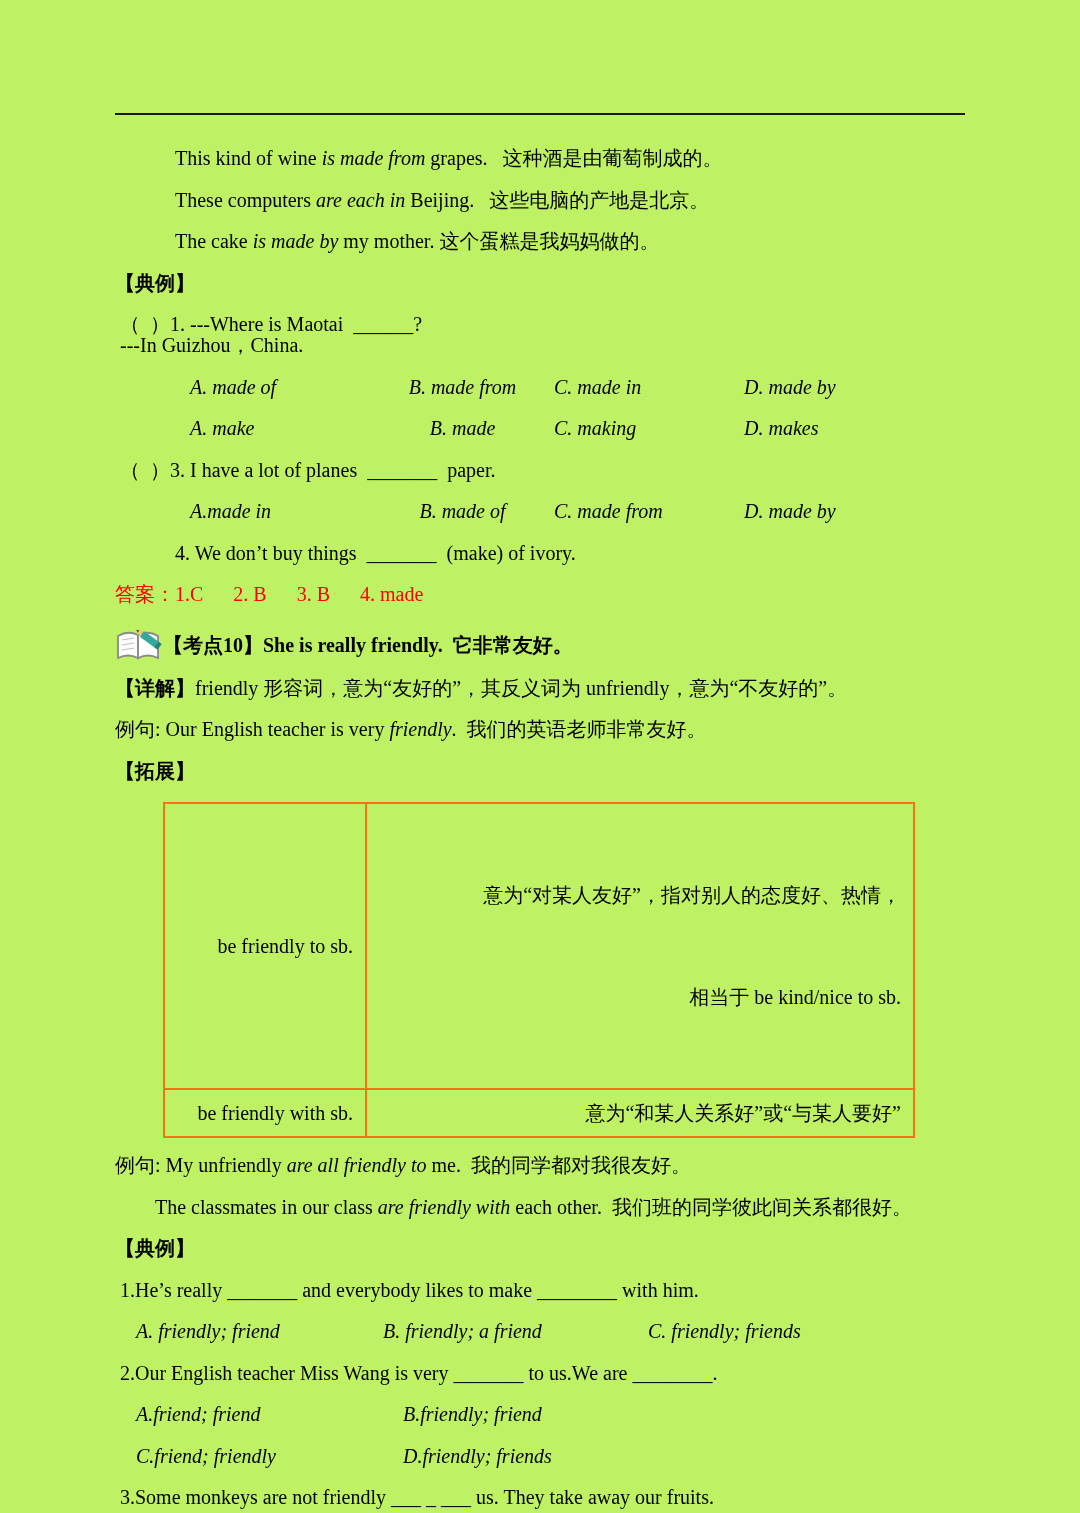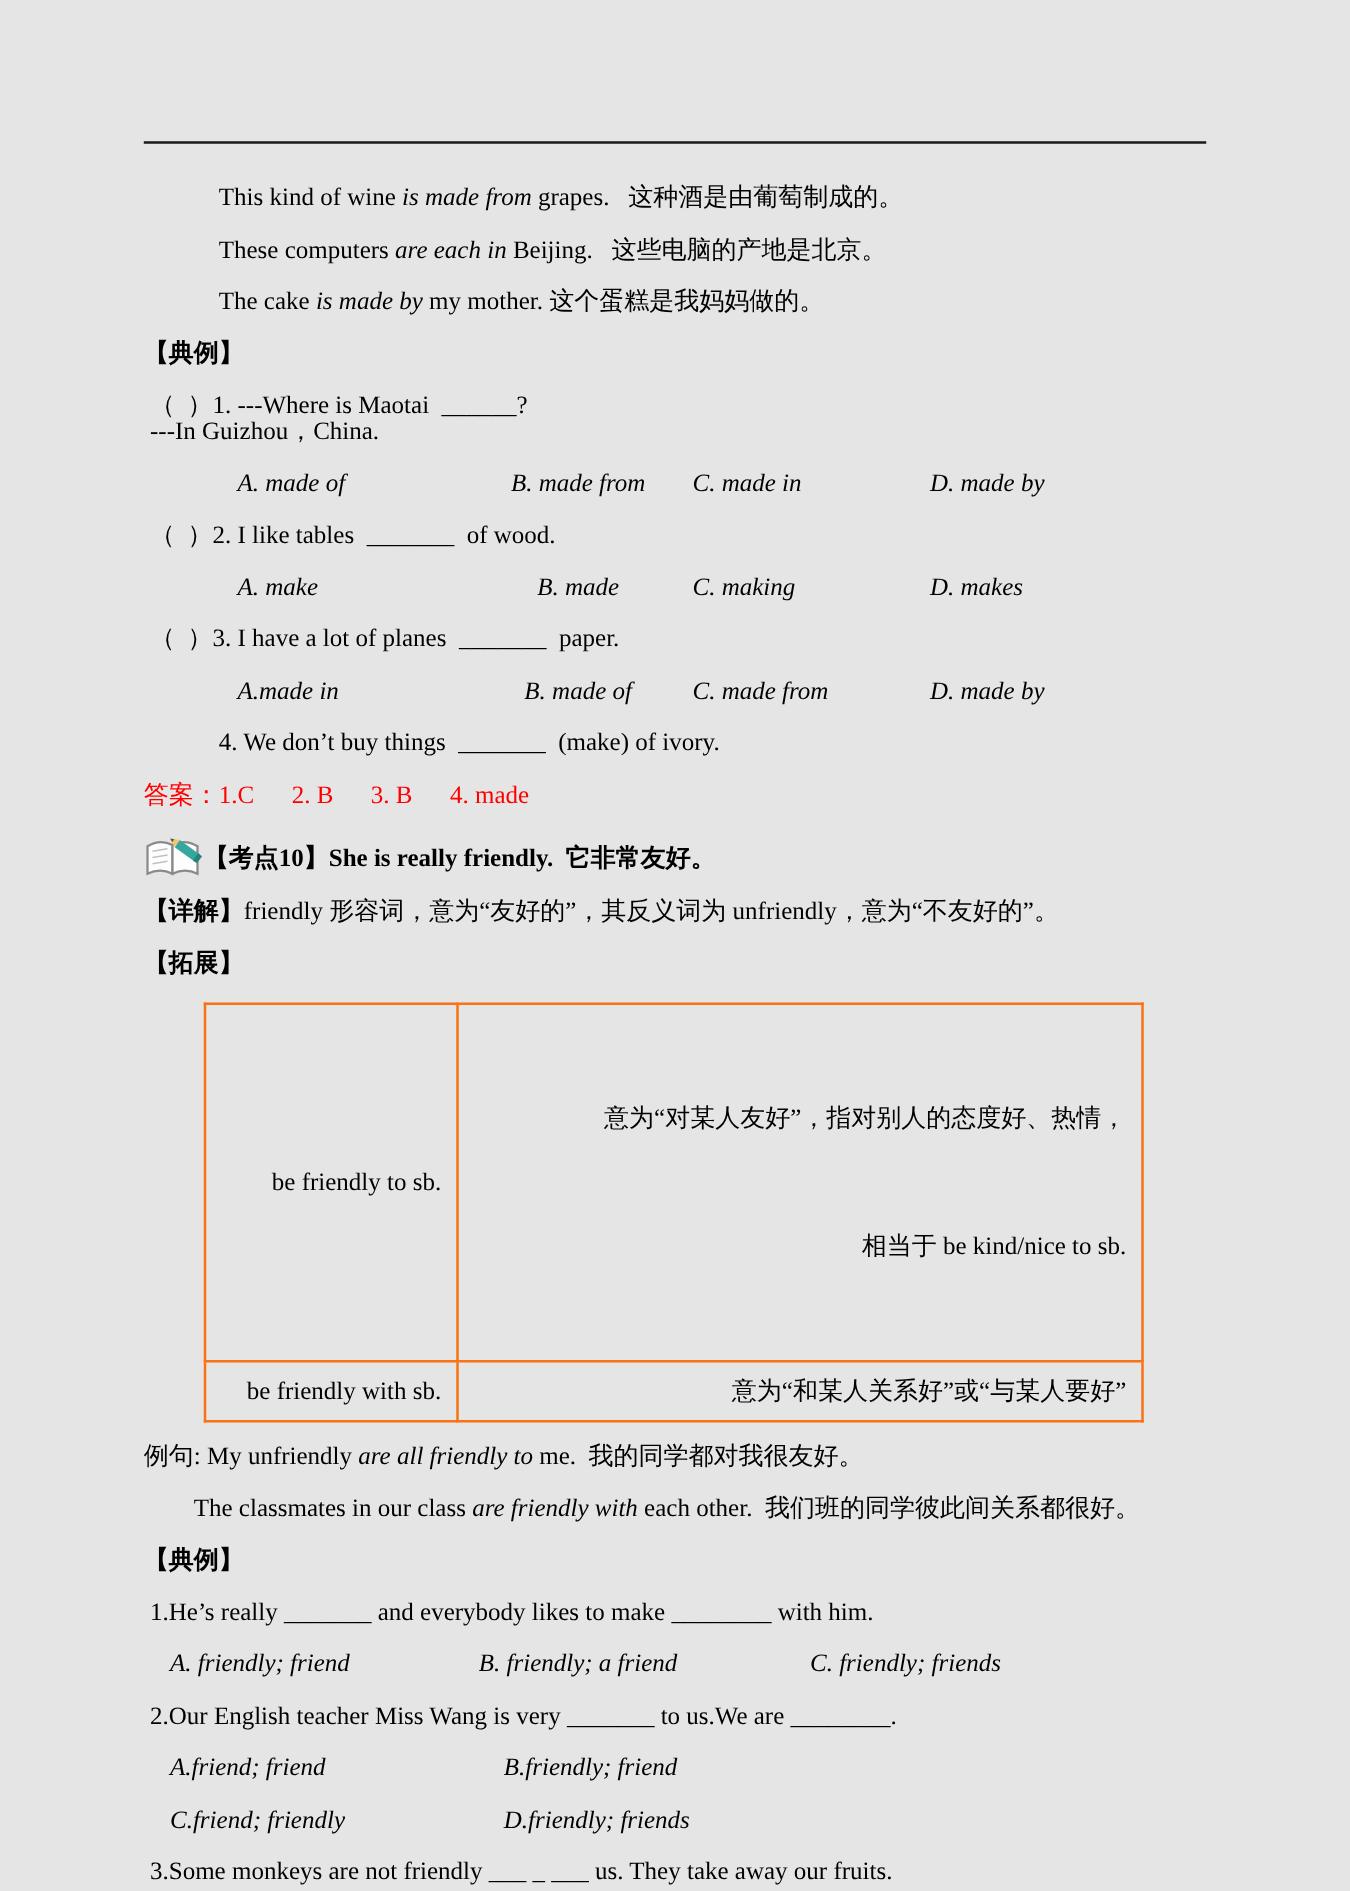--- a/index.html
+++ b/index.html
@@ -1,20 +1,20 @@
 <!DOCTYPE html>
 <html><head>
 <meta charset="utf-8">
 <style>
   * { margin: 0; padding: 0; box-sizing: border-box; }
   html, body { background: #ffffff; }
   .page {
     width: 1080px;
     height: 1513px;
-    background: #e5e5e5;
+    background: #bef264;
     padding: 113px 115px 12px 115px;
     font-family: "Liberation Serif", "DejaVu Serif", serif;
     font-size: 20px;
     color: #000000;
     overflow: hidden;
   }
   .toprule {
     border: none;
     border-top: 2px solid #1a1a1a;
     margin: 0 0 33px 0;
@@ -98,21 +98,20 @@
     <span class="left">（  ）1. ---Where is Maotai  ______?</span>
     <span>---In Guizhou，China.</span>
   </div>
   <div class="opts made-opts">
     <span>A. made of</span>
     <span>B. made from</span>
     <span>C. made in</span>
     <span>D. made by</span>
   </div>
 
-  <p class="t ind5">（  ）2. I like tables  _______  of wood.</p>
   <div class="opts made-opts">
     <span>A. make</span>
     <span>B. made</span>
     <span>C. making</span>
     <span>D. makes</span>
   </div>
 
   <p class="t ind5">（  ）3. I have a lot of planes  _______  paper.</p>
   <div class="opts made-opts">
     <span>A.made in</span>
@@ -141,20 +140,21 @@
           <polygon points="18,12.5 21,11 21,14" fill="#555555"></polygon>
           <rect x="43" y="9" width="4" height="7" fill="#27837a"></rect>
         </g>
       </svg>
     </span>
     <span>【考点10】She is really friendly.  它非常友好。</span>
   </div>
 
   <p class="t"><span class="bold">【详解】</span><span>friendly 形容词，意为“友好的”，其反义词为 unfriendly，意为“不友好的”。</span></p>
 
+  <p class="t"><span>例句: Our English teacher is very </span><i>friendly</i><span>.  我们的英语老师非常友好。</span></p>
 
   <p class="t bold">【拓展】</p>
 
   <table class="ext">
     <tbody>
         <tr>
       <td class="term">be friendly to sb.</td>
       <td class="def">
         <div>意为“对某人友好”，指对别人的态度好、热情，</div>
         <div>相当于 be kind/nice to sb.</div>

